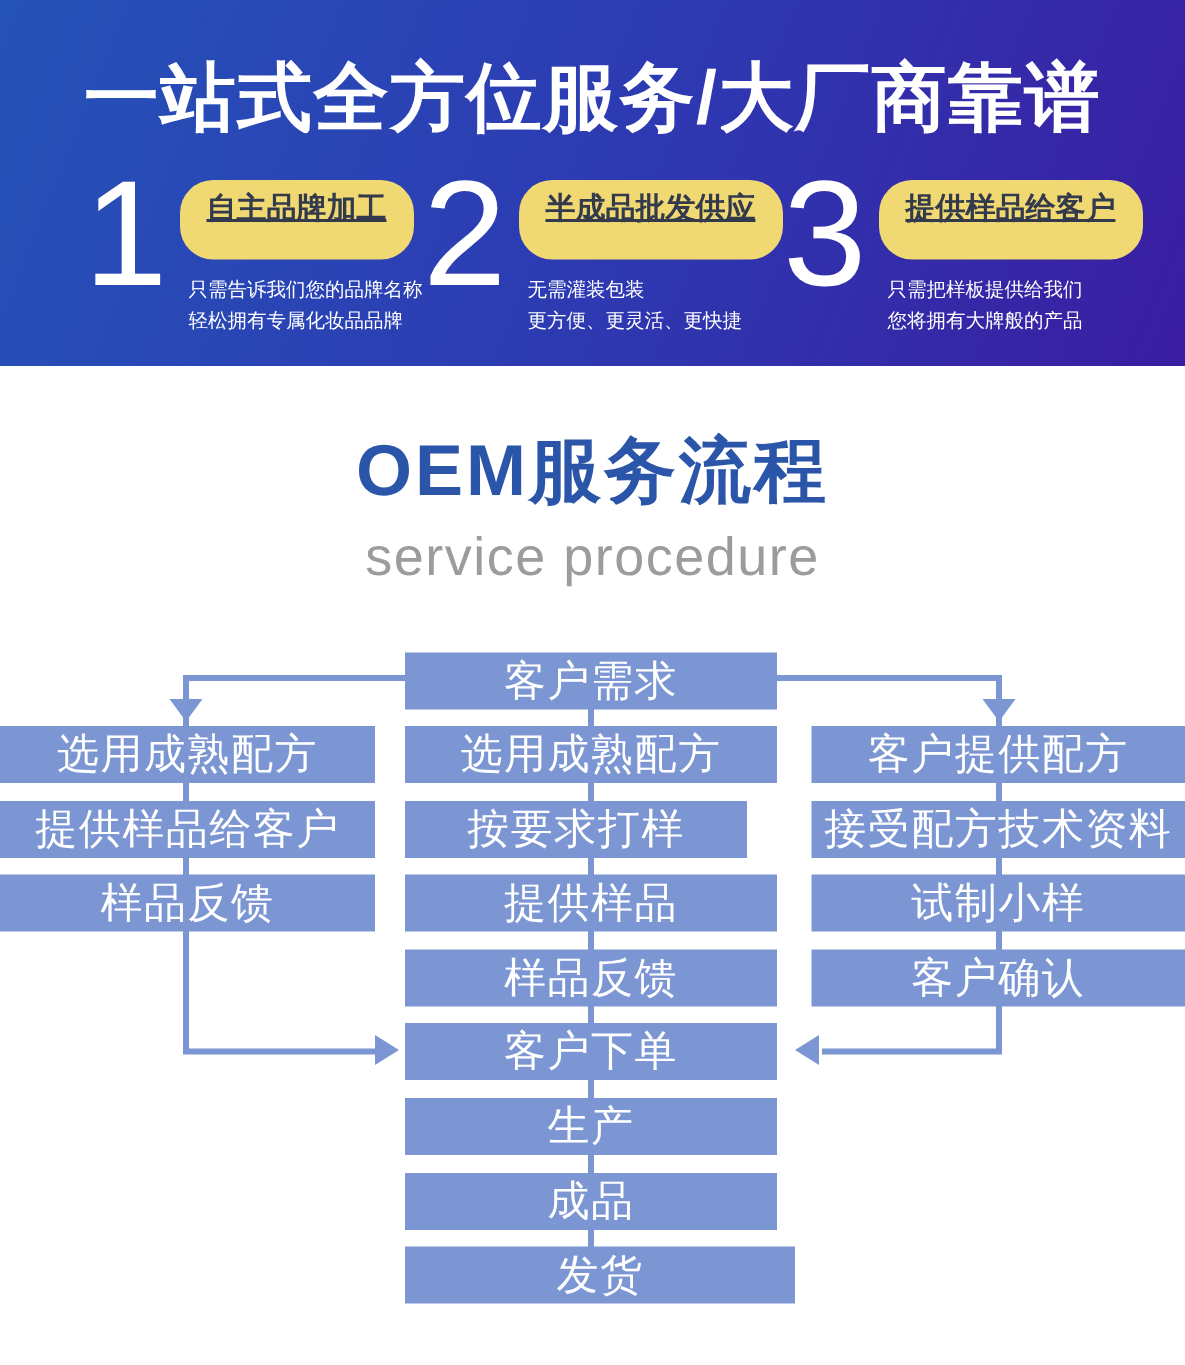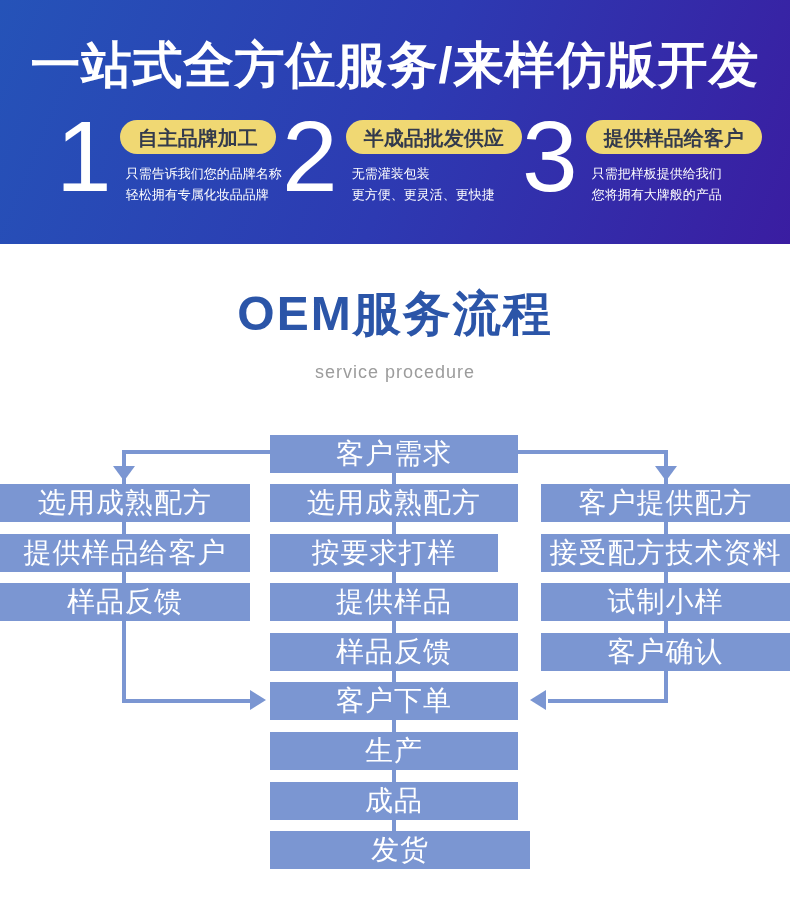--- a/index.html
+++ b/index.html
@@ -25,35 +25,35 @@
   .feature-1 { width:226px; }
   .feature-2 { width:240px; }
   .feature-3 { width:218px; }
   .num {
     font-size:100px; line-height:1; color:#ffffff; font-weight:400;
     margin:-6px 8px 0 0;
   }
   .fcontent { padding-top:8px; }
   .badge {
     display:inline-block; background:var(--badge_yellow); color:var(--badge_text);
-    font-size:20px; font-weight:700; padding:5px 18px 2px;
-    border-radius:22px; white-space:nowrap;
+    font-size:20px; font-weight:700; padding:5px 18px 21px;
+    border-radius:22px; white-space:nowrap;text-decoration:underline;
   }
   .desc {
     margin:10px 0 0 6px; color:#ffffff; font-size:13px;
     line-height:1.6; white-space:nowrap;
   }
   
   .section { position:absolute; top:282px; left:0; width:100%; text-align:center; }
   .sec-title {
     font-size:48px; font-weight:800; color:var(--title_blue);
     letter-spacing:2px;
   }
   .sec-sub {
-    font-size:18px; color:var(--subtitle_gray); margin-top:16px; letter-spacing:1px;
+    font-size:36px; color:var(--subtitle_gray); margin-top:4px; letter-spacing:1px;
   }
   
   .flow { position:absolute; top:0; left:0; width:790px; height:910px; }
   .fline { position:absolute; background:var(--flow_blue); z-index:1; }
   .fbox {
     position:absolute; height:38px; background:var(--flow_blue);
     color:#ffffff; font-size:28px; z-index:2;
     display:flex; align-items:center; justify-content:center;
     letter-spacing:1px; white-space:nowrap;
   }
@@ -68,21 +68,21 @@
   }
   .arrow-left-pt {
     border-top:10px solid transparent; border-bottom:10px solid transparent;
     border-right:16px solid var(--flow_blue);
   }
 </style>
 </head>
 <body>
 
 <div class="banner">
-  <div class="banner-title">一站式全方位服务/来样仿版开发</div>
+  <div class="banner-title">一站式全方位服务/大厂商靠谱</div>
 
   <div class="features">
     <div class="feature feature-1">
       <div class="num">1</div>
       <div class="fcontent">
         <div class="badge">自主品牌加工</div>
         <div class="desc">
           <div>只需告诉我们您的品牌名称</div>
           <div>轻松拥有专属化妆品品牌</div>
         </div>

